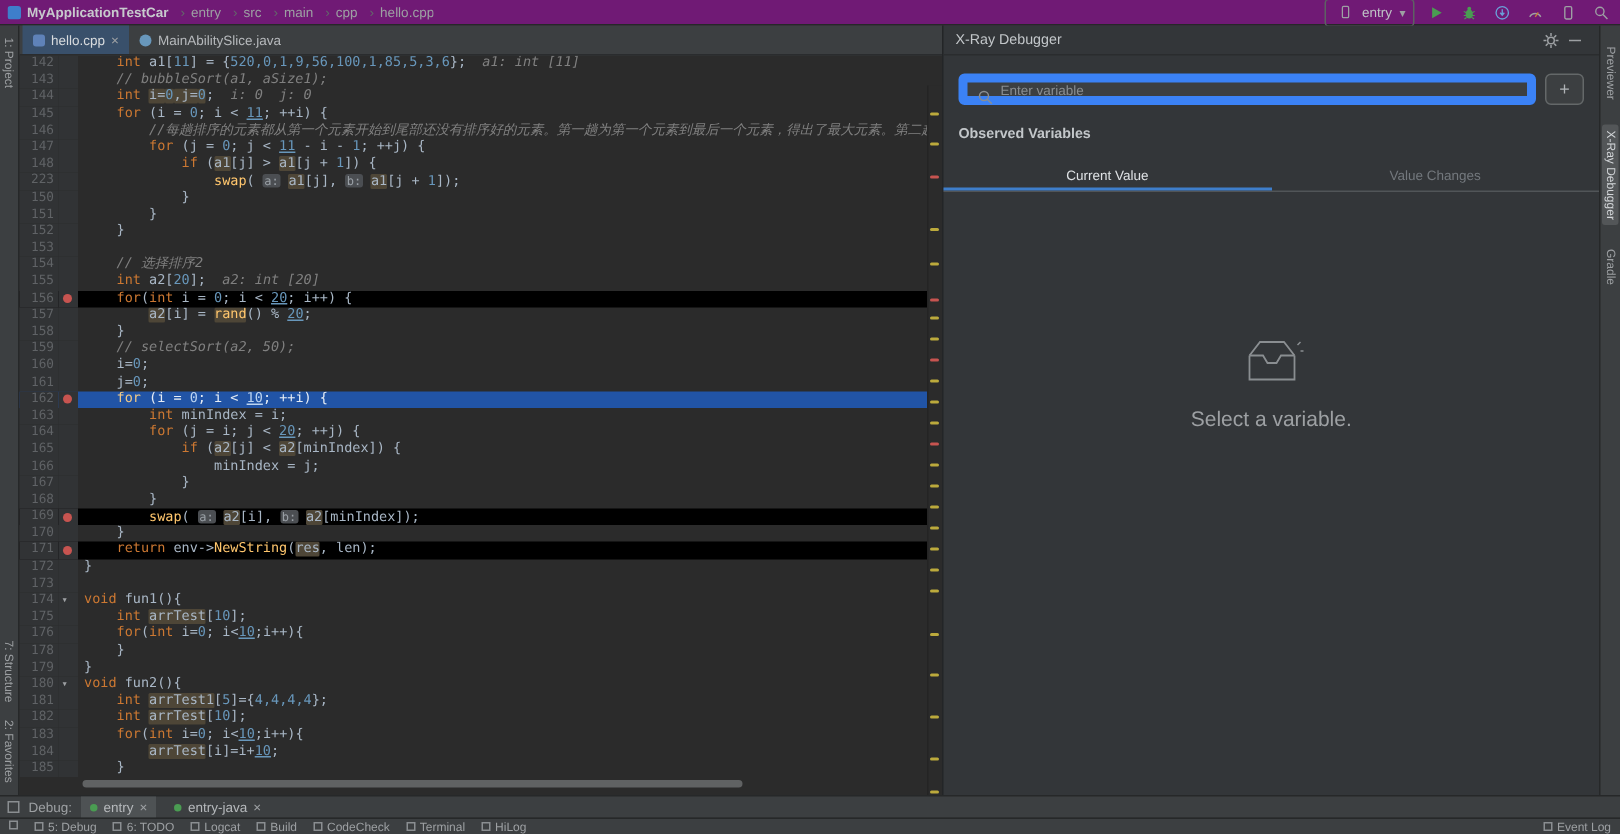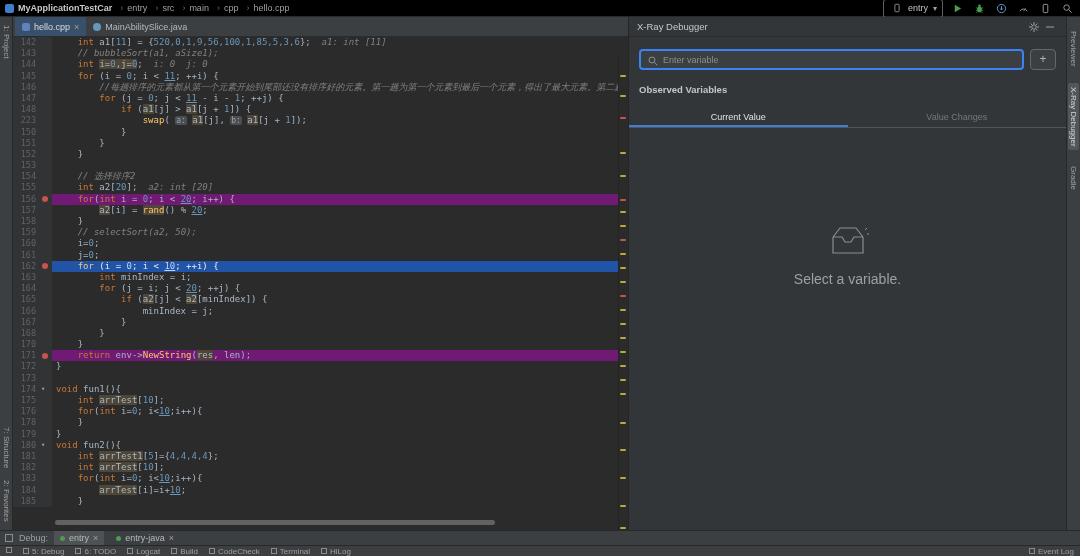--- a/index.html
+++ b/index.html
@@ -2,21 +2,21 @@
 <html><head>
 <meta charset="utf-8">
 <style>
   * { box-sizing: border-box; }
   html,body { margin:0; padding:0; background:#1e1f22; }
   .app { position:relative; width:1080px; height:556px; overflow:hidden;
          background:#2b2b2b; font-family:"Liberation Sans", sans-serif; }
 
   
   .titlebar { position:absolute; left:0; top:0; width:1080px; height:17px;
-              background:#000000; border-bottom:1px solid #262829;
+              background:#701a75; border-bottom:1px solid #262829;
               display:flex; align-items:center; justify-content:space-between;
               padding:0 5px; font-size:9px; color:#9da0a3; }
   .tb-left { display:flex; align-items:center; gap:4px; overflow:hidden; }
   .logo { width:9px; height:9px; border-radius:2px; background:#3e7ecb; flex:none; }
   .proj { color:#c7cacd; font-weight:bold; white-space:nowrap; }
   .crumb { white-space:nowrap; }
   .crumb::before { content:"›"; margin:0 4px; color:#63676a; }
   .tb-right { display:flex; align-items:center; gap:6px; }
   .runcfg { display:flex; align-items:center; gap:3px; border:1px solid #5d6163;
             border-radius:3px; padding:1px 5px; color:#bfc3c6; cursor:default; }
@@ -45,21 +45,21 @@
   .etab { display:flex; align-items:center; gap:4px; padding:0 7px; font-size:9px; color:#b6b9bc; }
   .etab.active { background:#39506b; color:#d8dbde; }
   .fic { width:8px; height:8px; flex:none; }
   .fic.cpp { background:#5f82b8; border-radius:2px; }
   .fic.java { background:#6897bb; border-radius:50%; }
   .tclose::after { content:"×"; color:#9da0a3; font-size:9px; }
 
   .edbody { position:absolute; left:0; top:20px; width:615px; height:493px; overflow:hidden; }
   .cl { display:flex; height:11.2px; line-height:11.2px; font-size:9px;
         font-family:"DejaVu Sans Mono", monospace; }
-  .cl.bg-r { background:#701a75; }
+  .cl.bg-r { background:#000000; }
   .cl.bg-b { background:#2154a6; }
   .ln { width:26px; flex:none; text-align:right; padding-right:3px;
         color:#606366; background:#313335; font-size:8.5px; }
   .li { width:13px; flex:none; background:#313335; position:relative; }
   .bpdot { position:absolute; left:3px; top:2.5px; width:6px; height:6px;
            border-radius:50%; background:#c75450; }
   .fold::before { content:"▾"; position:absolute; left:2px; top:0; color:#9da0a3; font-size:7px; }
   .code { flex:1; padding-left:4px; white-space:pre; overflow:hidden; color:#a9b7c6; }
   .code .k { color:#cc7832; }
   .code .n { color:#6897bb; }
@@ -82,21 +82,21 @@
              border-radius:3px; background:rgba(140,143,146,.55); }
 
   
   .xray { position:absolute; left:628px; top:17px; width:438px; height:513px;
           background:#333639; border-left:1px solid #232527; font-size:9px; color:#bfc3c6; }
   .xr-head { height:20px; display:flex; align-items:center; padding:0 8px;
              border-bottom:1px solid #2a2c2e; }
   .xr-title { font-size:9.5px; color:#c3c7ca; flex:1; }
   .xr-ic { width:16px; height:14px; display:flex; align-items:center; justify-content:center; }
   .search-row { margin:12px 10px 0; display:flex; gap:6px; }
-  .search-box { flex:1; position:relative; height:21px; border:2px solid #3b82f6;
+  .search-box { flex:1; position:relative; height:21px; border:6px solid #3b82f6;
                 border-radius:4px; background:#3c3f41; }
   .search-box svg { position:absolute; left:6px; top:4px; }
   .search-box input { position:absolute; left:0; top:0; width:100%; height:100%;
                       background:none; border:none; outline:none; color:#bbbbbb;
                       font-size:9px; padding-left:22px;
                       font-family:"Liberation Sans", sans-serif; }
   .search-box input::placeholder { color:#8a8e91; }
   .add-btn { width:26px; height:21px; border:1px solid #646869; border-radius:4px;
              background:#3c3f41; color:#afb3b6; font-size:12px; line-height:18px;
              text-align:center; }
@@ -343,20 +343,27 @@
           </div>
           <div class="cl">
             <span class="ln">167</span>
             <span class="li"></span>
             <span class="code"><span>            }</span></span>
           </div>
           <div class="cl">
             <span class="ln">168</span>
             <span class="li"></span>
             <span class="code"><span>        }</span></span>
+          </div>
+          <div class="cl bg-r">
+            <span class="ln">169</span>
+            <span class="li">
+              <span class="bpdot"></span>
+            </span>
+            <span class="code"><span>        </span><span class="f">swap</span><span>( </span><span class="ph">a:</span><span> </span><span class="hl">a2</span><span>[i], </span><span class="ph">b:</span><span> </span><span class="hl">a2</span><span>[minIndex]);</span></span>
           </div>
           <div class="cl">
             <span class="ln">170</span>
             <span class="li"></span>
             <span class="code"><span>    }</span></span>
           </div>
           <div class="cl bg-r">
             <span class="ln">171</span>
             <span class="li">
               <span class="bpdot"></span>

